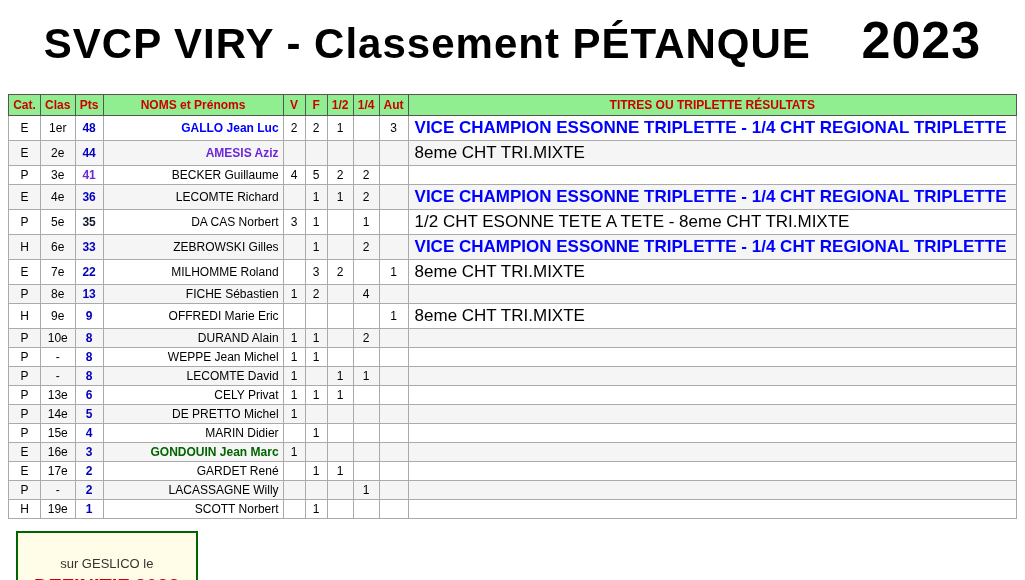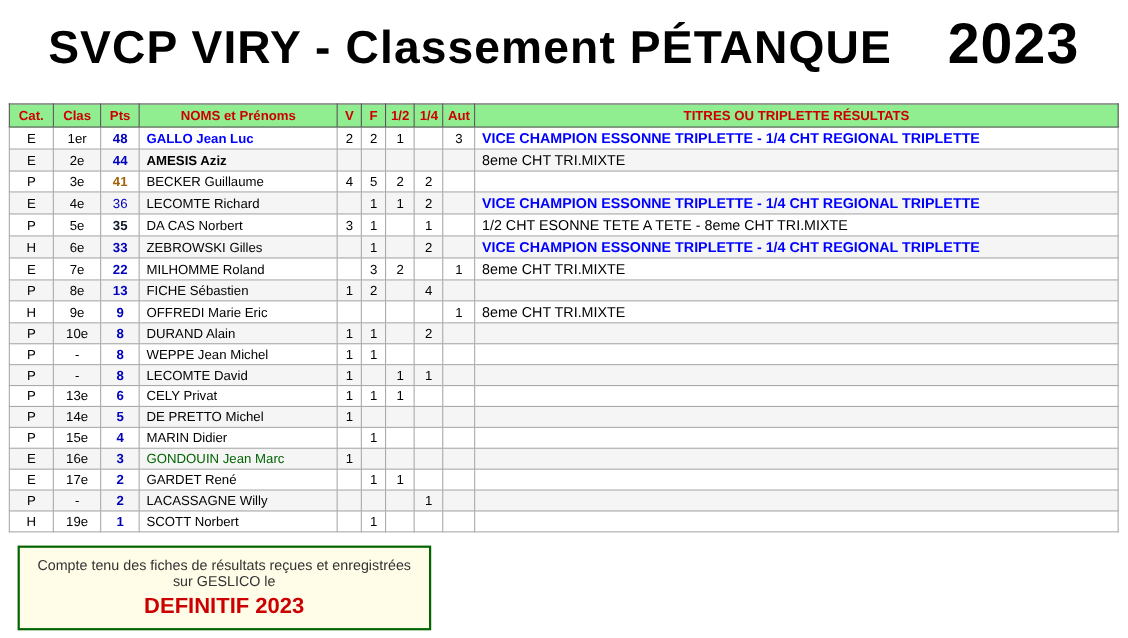--- a/index.html
+++ b/index.html
@@ -48,31 +48,31 @@
       text-align: center;
     }
     tbody tr td {
       border: 1px solid #aaa;
       padding: 2px 4px;
       text-align: center;
       color: #000;
       font-size: 12px;
     }
     tbody tr td.name-cell {
-      text-align: left;
+      text-align: right;
       padding-left: 6px;
     }
     tbody tr td.titres-cell {
       text-align: left;
       padding-left: 6px;
-      font-size: 13px;
+      font-size: 17px;
     }
     .name-blue { color: #00f; font-weight: bold; }
-    .name-red { color: #000000; font-weight: bold; }
-    .name-green { color: #006400; font-weight: normal; }
+    .name-red { color: #6d28d9; font-weight: bold; }
+    .name-green { color: #006400; font-weight: bold; }
     .titres-blue { color: #00f; font-weight: bold; }
     .footer-box {
       margin: 8px 8px 0 8px;
       border: 2px solid #006400;
       background: #fffde7;
       padding: 8px 16px;
       display: inline-block;
       text-align: center;
       font-size: 13px;
       color: #333;
@@ -99,21 +99,21 @@
   <table>
     <thead>
       <tr>
         <th>Cat.</th>
         <th>Clas</th>
         <th>Pts</th>
         <th class="noms-header" style="width:180px;">NOMS et Prénoms</th>
         <th style="width:22px;">V</th>
         <th style="width:22px;">F</th>
         <th style="width:26px;margin-top:44px;">1/2</th>
-        <th style="width:26px;text-align:right;">1/4</th>
+        <th style="width:26px;">1/4</th>
         <th style="width:26px;">Aut</th>
         <th class="titres-header">TITRES OU TRIPLETTE RÉSULTATS</th>
       </tr>
     </thead>
     <tbody id="table-body">
     <tr style="background: rgb(255, 255, 255);">
       <td>E</td>
       <td>1er</td>
       <td style="font-weight:bold;color:#00b;">48</td>
       <td class="name-cell name-blue">GALLO Jean Luc</td>
@@ -132,33 +132,33 @@
       <td></td>
       <td></td>
       <td></td>
       <td></td>
       <td></td>
       <td class="titres-cell ">8eme CHT TRI.MIXTE</td>
     </tr>
         <tr style="background: rgb(255, 255, 255);">
       <td>P</td>
       <td>3e</td>
-      <td style="font-weight:bold;color:#a16207;text-align:center;">41</td>
+      <td style="font-weight:bold;color:#6d28d9;text-align:center;">41</td>
       <td class="name-cell ">BECKER Guillaume</td>
       <td>4</td>
       <td>5</td>
       <td>2</td>
       <td>2</td>
       <td></td>
       <td class="titres-cell "></td>
     </tr>
         <tr style="background: rgb(245, 245, 245);">
       <td>E</td>
       <td>4e</td>
-      <td style="font-weight:normal;color:#00b;">36</td>
+      <td style="font-weight:bold;color:#00b;">36</td>
       <td class="name-cell ">LECOMTE Richard</td>
       <td></td>
       <td>1</td>
       <td>1</td>
       <td>2</td>
       <td></td>
       <td class="titres-cell titres-blue">VICE CHAMPION ESSONNE TRIPLETTE - 1/4 CHT REGIONAL TRIPLETTE</td>
     </tr>
         <tr style="background: rgb(255, 255, 255);">
       <td>P</td>
@@ -339,17 +339,17 @@
       <td></td>
       <td></td>
       <td class="titres-cell "></td>
     </tr>
       </tbody>
   </table>
 </div>
 
 <div class="footer-area">
   <div class="footer-box">
-    <span>Compte tenu des fiches de résultats reçues et enregistrées</span><br>
+    <br>
     <span>sur GESLICO le</span>
     <span class="definitif">DEFINITIF 2023</span>
   </div>
 </div>
 
 </body></html>

